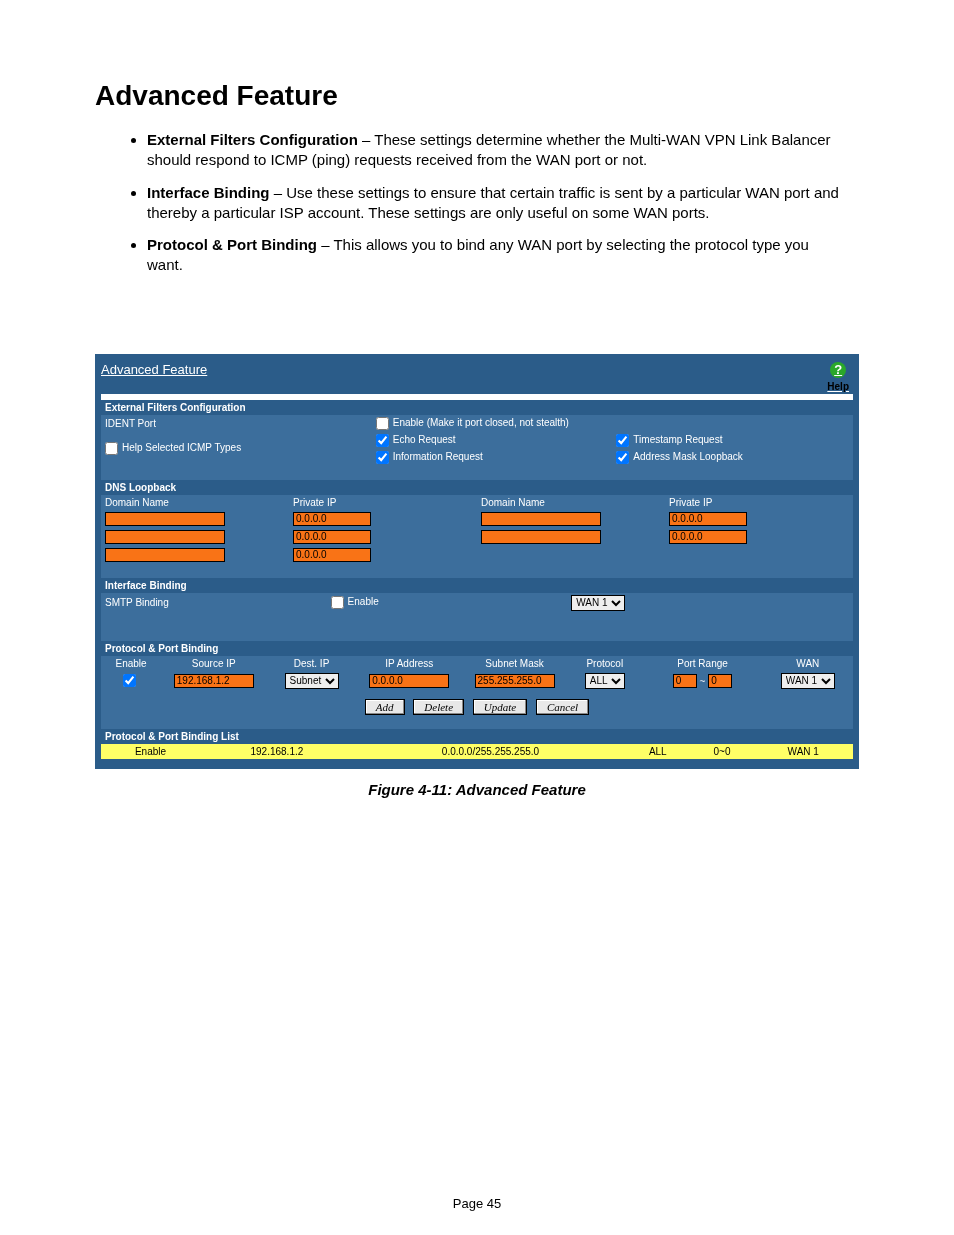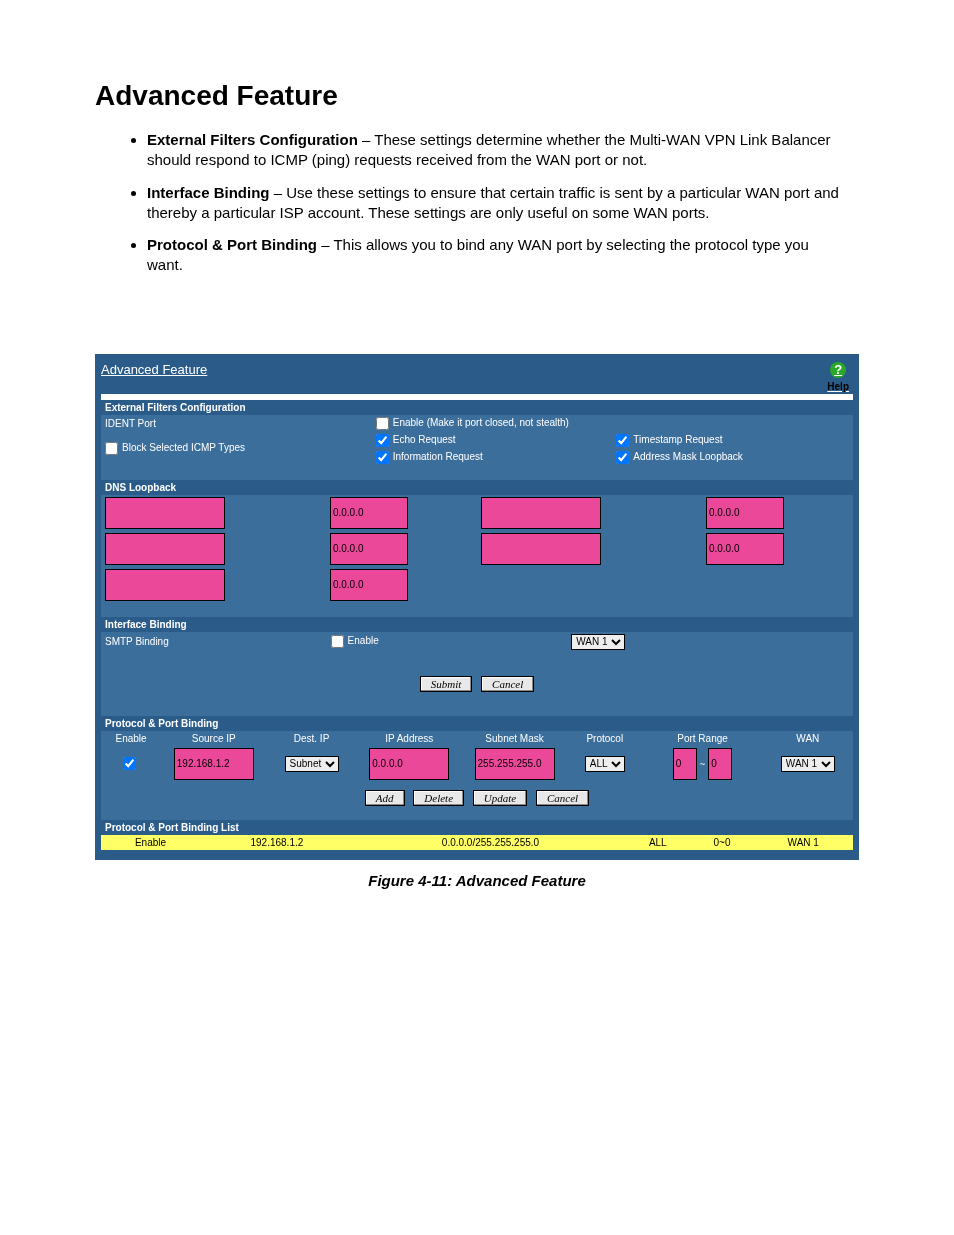--- a/index.html
+++ b/index.html
@@ -12,21 +12,21 @@
   
   .shot { margin-top:78px; border:6px solid #2b5c89; border-bottom-width:10px; font-family: Verdana, Arial, sans-serif; font-size:10px; color:#fff; }
   .shot-title { background:#2b5c89; padding:2px 4px 2px 0; color:#fff; font-size:13px; display:flex; justify-content:space-between; align-items:flex-start; text-decoration:underline; }
   .help-badge { text-align:center; line-height:1; text-decoration:none; }
   .help-badge .circle { width:16px; height:16px; border-radius:50%; background:#2aa82a; color:#fff; font-size:13px; font-weight:bold; display:flex; align-items:center; justify-content:center; margin:0 auto 1px auto; }
   .help-badge .lbl { color:#000; font-weight:bold; font-size:10px; }
   .section-bar { background:#2b5c89; color:#fff; font-weight:bold; font-size:10px; padding:2px 4px; }
   .body-row { background:#3c6e9c; color:#fff; padding:3px 5px; }
   .body-pad { background:#3c6e9c; height:14px; }
 
-  input.txt { font-family: inherit; font-size:10px; height:32px; border:1px solid #000; padding:0 2px; box-sizing:border-box; background:#ec4899; color:#000; }
+  input.txt { font-family: inherit; font-size:10px; height:14px; border:1px solid #000; padding:0 2px; box-sizing:border-box; background:#f97316; color:#000; }
   select.sel { font-family:inherit; font-size:10px; height:16px; border:1px solid #000; background:#eee; }
   input[type=checkbox]{ margin:0 4px 0 0; vertical-align:middle; }
 
   table.grid { width:100%; border-collapse:collapse; }
   table.grid td { padding:2px 4px; vertical-align:middle; color:#fff; font-size:10px;margin-top:8px; }
 
   .btn { display:inline-block; background:#e8e8e8; border:1px solid #000; box-shadow: inset -1px -1px 0 #888, inset 1px 1px 0 #fff; color:#000; font-family: "Times New Roman", serif; font-style:italic; font-size:11px; padding:1px 10px; margin:0 3px; cursor:pointer; }
   .btn2 { display:inline-block; background:#e8e8e8; border:1px solid #000; box-shadow: inset -1px -1px 0 #888, inset 1px 1px 0 #fff; color:#000; font-family: "Times New Roman", serif; font-style:italic; font-size:11px; padding:1px 10px; margin:0 3px; cursor:pointer; }
   .center { text-align:center; }
 
@@ -61,35 +61,41 @@
     <div class="whitebar"></div>
 
     <div class="section-bar">External Filters Configuration</div>
     <table class="grid">
       <tbody>
           <tr class="body-row">
         <td style="width:36%">IDENT Port</td>
         <td colspan="2"><input type="checkbox" style=""><span>Enable (Make it port closed, not stealth)</span></td>
       </tr>
       <tr class="body-row">
-        <td rowspan="2"><input type="checkbox" style=""><span>Block Selected ICMP Types</span></td>
+        <td rowspan="2"><input type="checkbox" style=""><span>Help Selected ICMP Types</span></td>
         <td style="width:32%"><input type="checkbox" checked="" style=""><span>Echo Request</span></td>
         <td><input type="checkbox" checked="" style=""><span>Timestamp Request</span></td>
       </tr>
       <tr class="body-row">
         <td><input type="checkbox" checked="" style=""><span>Information Request</span></td>
         <td><input type="checkbox" checked="" style=""><span>Address Mask Loopback</span></td>
       </tr>
     </tbody>
       </table>
     <div class="body-pad"></div>
 
     <div class="section-bar">DNS Loopback</div>
     <table class="grid">
       <tbody>
+          <tr class="body-row">
+        <td style="width:25%">Domain Name</td>
+        <td style="width:25%">Private IP</td>
+        <td style="width:25%">Domain Name</td>
+        <td style="width:25%">Private IP</td>
+      </tr>
       <tr class="body-row">
         <td><input class="txt" style="width: 120px;"></td>
         <td><input class="txt" style="width: 78px;" value="0.0.0.0"></td>
         <td><input class="txt" style="width: 120px;"></td>
         <td><input class="txt" style="width: 78px;" value="0.0.0.0"></td>
       </tr>
       <tr class="body-row">
         <td><input class="txt" style="width: 120px;"></td>
         <td><input class="txt" style="width: 78px;" value="0.0.0.0"></td>
         <td><input class="txt" style="width: 120px;"></td>
@@ -109,24 +115,20 @@
     <table class="grid">
       <tbody>
           <tr class="body-row">
         <td style="width:30%">SMTP Binding</td>
         <td style="width:32%"><input type="checkbox" style=""><span>Enable</span></td>
         <td><select class="sel"><option>WAN 1</option></select></td>
       </tr>
     </tbody>
       </table>
     <div class="body-pad"></div>
-    <div class="body-row center" style="padding:10px 0">
-      <span class="btn">Submit</span>
-      <span class="btn">Cancel</span>
-    </div>
     <div class="body-pad"></div>
 
     <div class="section-bar">Protocol &amp; Port Binding</div>
     <table class="grid">
       <tbody>
           <tr class="colhead">
         <td style="width:8%">Enable</td>
         <td style="width:14%">Source IP</td>
         <td style="width:12%">Dest. IP</td>
         <td style="width:14%">IP Address</td>
@@ -168,13 +170,14 @@
         <td style="text-align:center;padding-left:6px">0.0.0.0/255.255.255.0</td>
         <td>ALL</td>
         <td>0~0</td>
         <td>WAN 1</td>
       </tr>
     </tbody>
       </table>
   </div>
 
   <div class="caption">Figure 4-11: Advanced Feature</div>
+  <div class="footer">Page 45</div>
 </div>
 
 </body></html>

